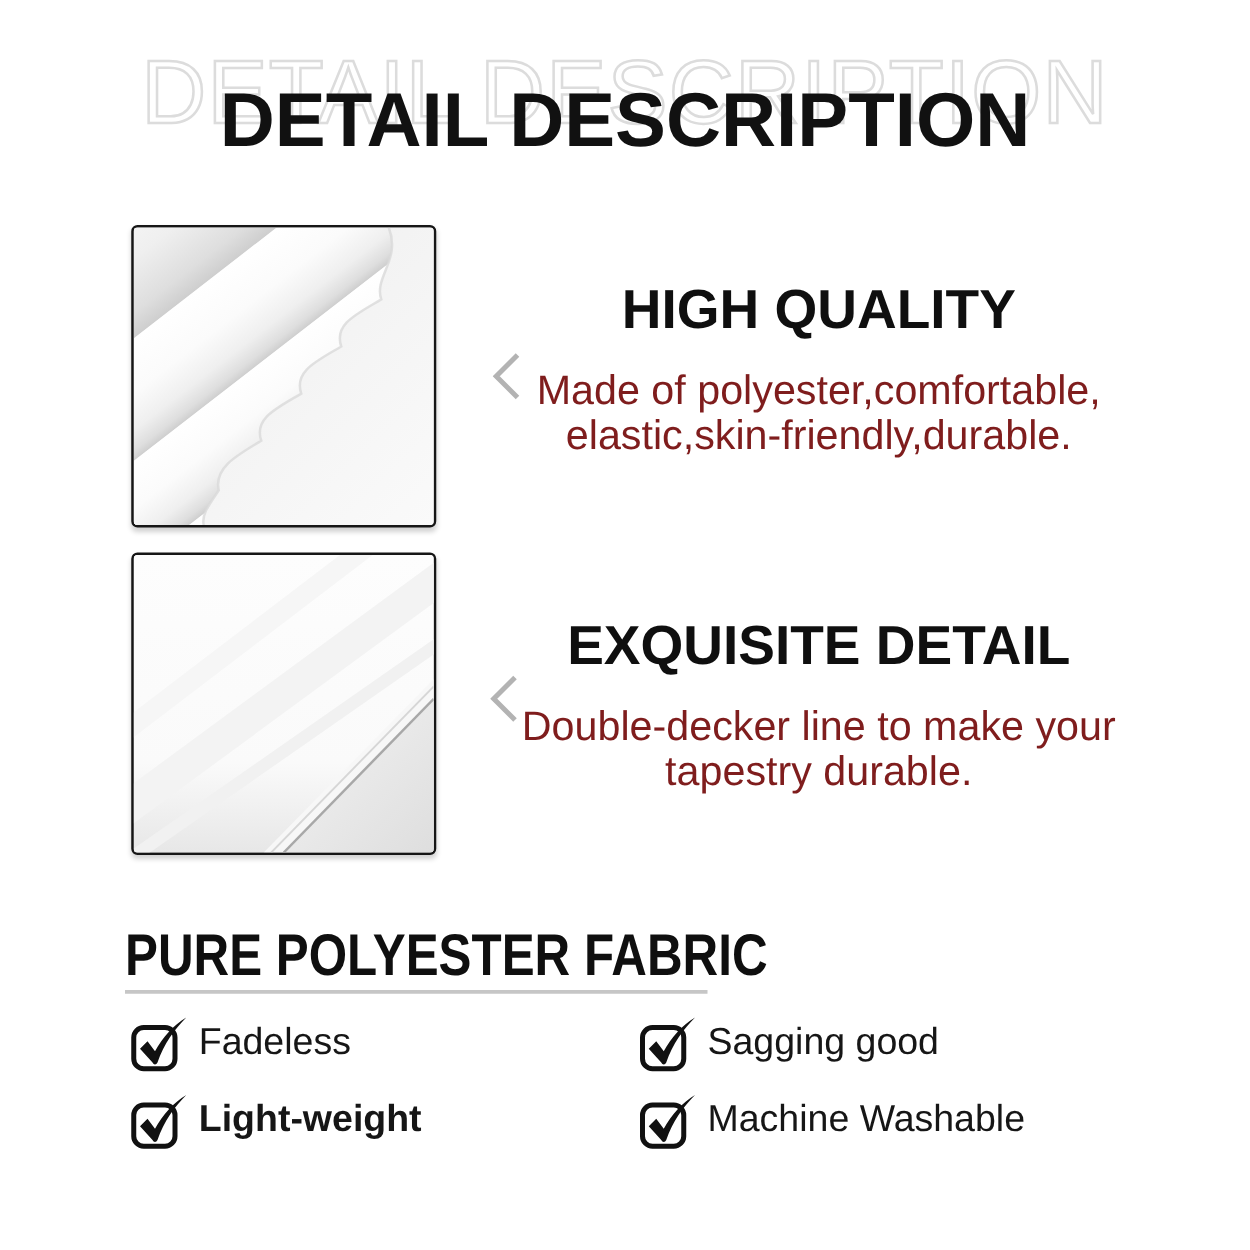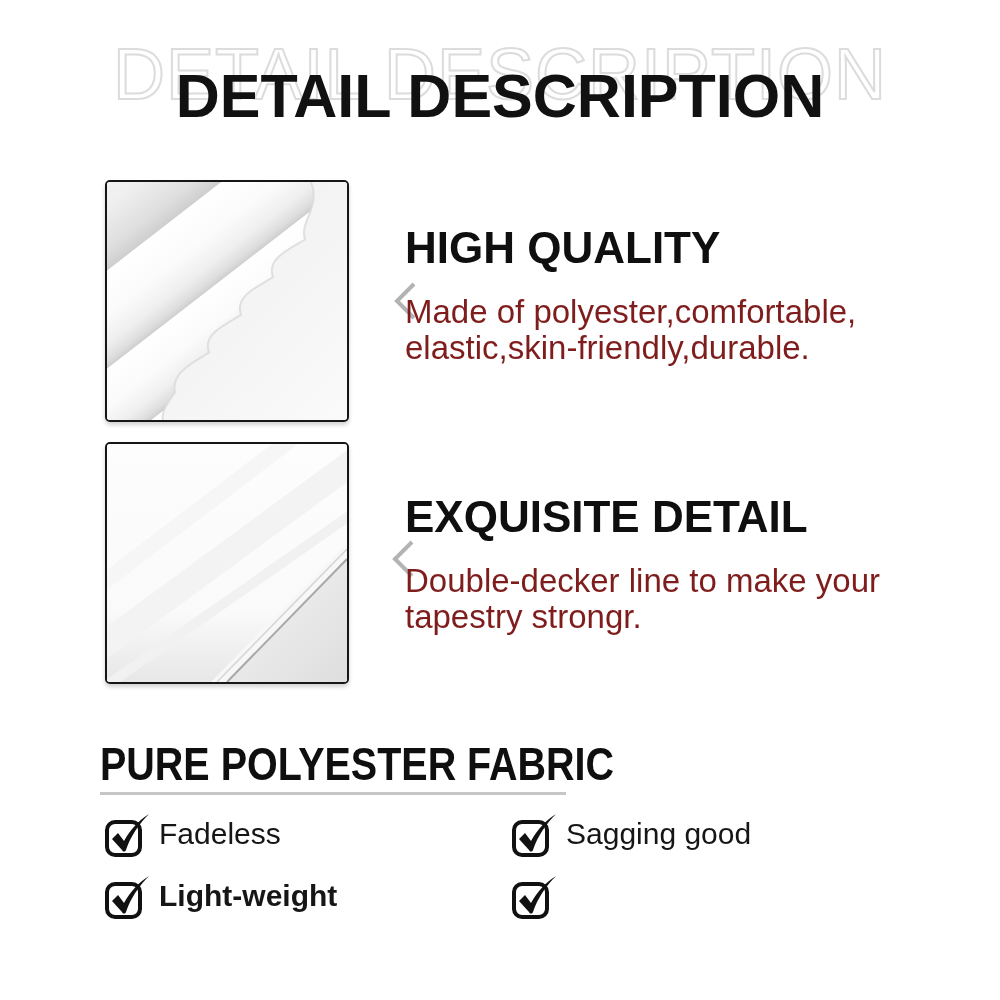--- a/index.html
+++ b/index.html
@@ -22,21 +22,21 @@
   
   .product-img{
     position:absolute;left:105px;width:240px;height:238px;margin:0;
     border:2.5px solid #161616;border-radius:5px;overflow:hidden;background:#fff;
     box-shadow:0 3px 4px rgba(0,0,0,0.18);
   }
   .product-img.first{top:180px;}
   .product-img.second{top:442px;}
   .product-img svg{display:block;width:100%;height:100%;}
   
-  .feature-text{position:absolute;left:405px;width:500px;text-align:left;}
+  .feature-text{position:absolute;left:405px;width:500px;text-align:center;}
   .feature-text.first{top:226px;}
   .feature-text.second{top:495px;}
   .feature-heading{margin:0;font-size:44px;font-weight:700;line-height:1;color:#0f0f0f;white-space:nowrap;}
   .feature-desc{margin:24px 0 0 0;font-size:33px;line-height:36px;color:#7f1d1d;}
   
   .chevron{position:absolute;width:22px;height:38px;}
   .chevron.first{left:394px;top:282px;}
   .chevron.second{left:392px;top:540px;}
   .chevron svg{display:block;width:100%;height:100%;}
   
@@ -136,21 +136,21 @@
   <span class="chevron second">
     <svg viewBox="0 0 22 38">
         <path d="M20 2 L3 19 L20 36" fill="none" stroke="#b3b3b3" stroke-width="4"></path>
       </svg>
   </span>
 
   <section class="feature-text second">
     <h2 class="feature-heading">EXQUISITE DETAIL</h2>
     <p class="feature-desc">
       <span>Double-decker line to make your</span><br>
-      <span>tapestry strongr.</span>
+      <span>tapestry durable.</span>
     </p>
   </section>
 
   <h2 class="section-heading">PURE POLYESTER FABRIC</h2>
   <div class="section-underline"></div>
 
   <div class="check-item ci-1">
     <span class="cb">
       <svg viewBox="0 0 48 48">
         <rect x="4" y="12" width="33" height="33" rx="8" fill="#ffffff" stroke="#111" stroke-width="4"></rect>
@@ -180,15 +180,16 @@
     <span class="check-label">Light-weight</span>
   </div>
 
   <div class="check-item ci-4">
     <span class="cb">
       <svg viewBox="0 0 48 48">
         <rect x="4" y="12" width="33" height="33" rx="8" fill="#ffffff" stroke="#111" stroke-width="4"></rect>
         <path d="M9 29 L15 23 L21 31 C27 20 36 10 46 4 C37 13 28 25 23 40 C22 42 20 42 19 40 Z" fill="#111"></path>
       </svg>
     </span>
+    <span class="check-label">Machine Washable</span>
   </div>
 
 </div>
 
 </body></html>

